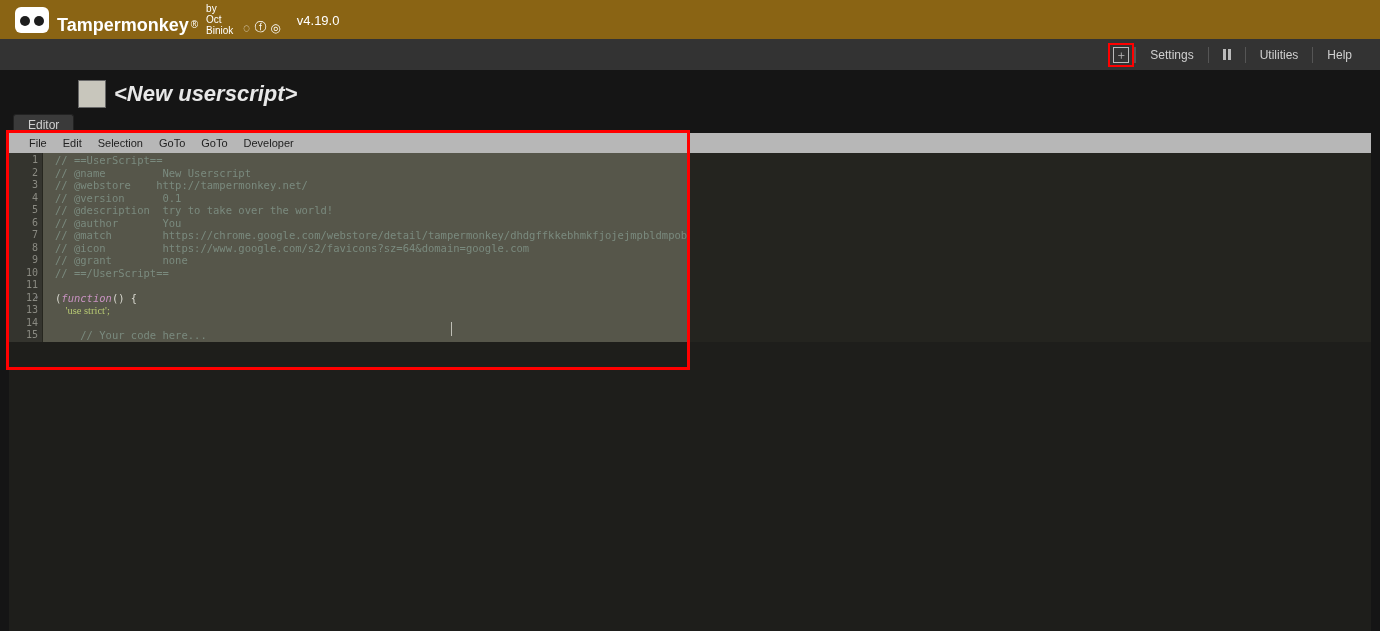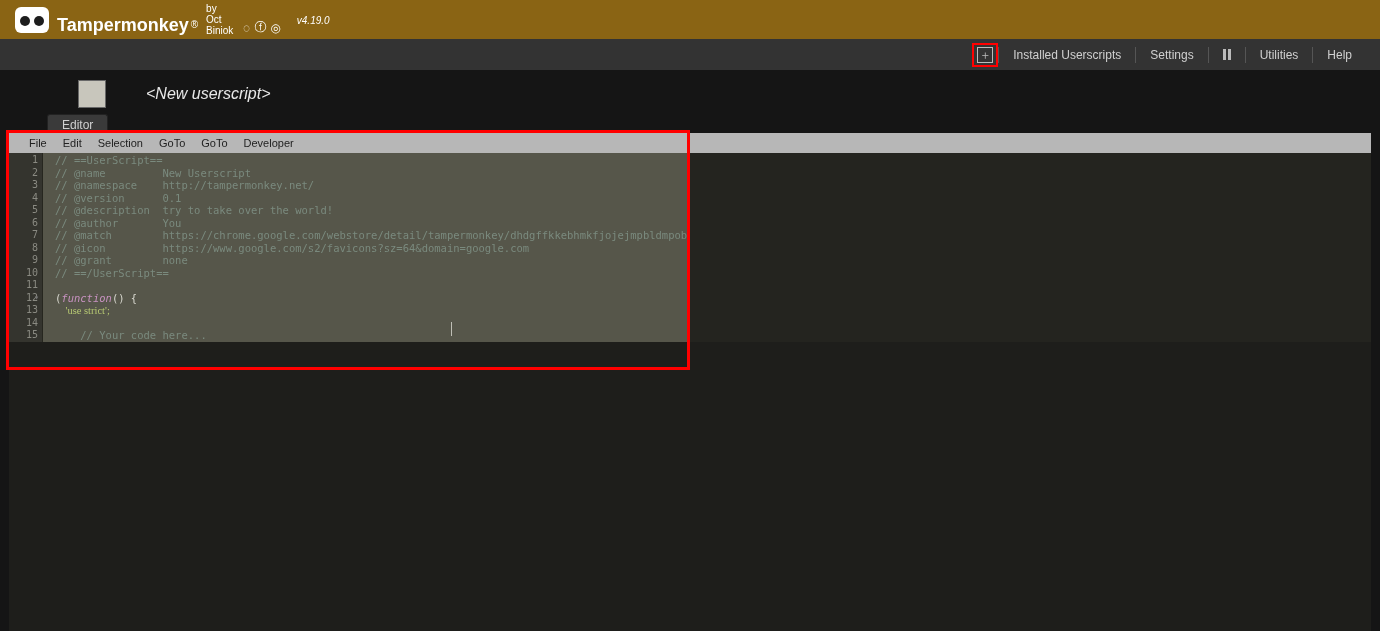--- a/index.html
+++ b/index.html
@@ -9,36 +9,36 @@
   .brand-logo { width: 34px; height: 26px; background: #fff; border-radius: 6px; position: relative; margin-right: 8px; }
   .brand-logo::before, .brand-logo::after { content:""; position:absolute; width:10px; height:10px; background:#1d1d1d; border-radius:50%; top:9px; }
   .brand-logo::before { left:5px; }
   .brand-logo::after { right:5px; }
   .brand-title-row { display:flex; align-items:flex-end; gap:6px; }
   .brand-title { color:#fff; font-size:18px; font-weight:bold; }
   .brand-sup { color:#fff; font-size:10px; position:relative; top:-6px; left:-4px;}
   .brand-by { color:#fff; font-size:10px; margin-left:-2px; }
   .brand-icons { display:flex; gap:4px; margin-left:4px; align-items:center;}
   .brand-icons span { color:#fff; font-size:12px; }
-  .brand-version { color:#fff; font-size:10px; margin-top:1px; align-self:center; width:100%; text-align:center;font-style:italic;}
+  .brand-version { color:#fff; font-size:13px; margin-top:1px; align-self:center; width:100%; text-align:center;}
   .brand-text-col { display:flex; flex-direction:row; align-items:flex-end;}
   
   .nav-bar { height: 31px; background:#333333; display:flex; align-items:center; justify-content:flex-end; padding-right:14px; gap:0;}
   .nav-item { color:#d0d0d0; font-size:12px; padding:0 14px; height:100%; display:flex; align-items:center; cursor:pointer; position:relative;}
   .nav-sep { width:1px; height:16px; background:#555; }
   .nav-add-box { border:2px solid #ff0000; padding:2px 3px; display:flex; align-items:center; justify-content:center;}
   .nav-add-inner { width:16px; height:16px; border:1px solid #bbb; display:flex; align-items:center; justify-content:center; color:#bbb; font-size:12px; line-height:1;}
   .nav-pause { display:flex; gap:2px; padding:0 14px; align-items:center; height:100%; cursor:pointer;}
   .nav-pause span { display:block; width:3px; height:11px; background:#bbb;}
   
   .title-area { height:40px; display:flex; align-items:center; padding-left:78px; margin-top:4px;}
   .title-icon { width:28px; height:28px; background:#e8e5da; margin-right:8px; border:1px solid #777; opacity:.85;}
-  .title-text { color:#e8e8e8; font-size:16px; font-style:italic; font-weight:normal;margin-left:32px;}
+  .title-text { color:#e8e8e8; font-size:22px; font-style:italic; font-weight:bold;}
   
-  .tab-row { height:20px; display:flex; align-items:flex-end; padding-left:47px; margin-top:1px;}
+  .tab-row { height:20px; display:flex; align-items:flex-end; padding-left:13px; margin-top:1px;}
   .tab { background:#3a3a3a; color:#d0d0d0; font-size:12px; padding:3px 14px 3px 14px; border-top-left-radius:3px; border-top-right-radius:3px; border:1px solid #222; border-bottom:none;}
   
   .editor-wrap { position:absolute; left:6px; top:130px; width:684px; height:240px; border:3px solid #ff0000; pointer-events:none; z-index:50;}
   
   .menu-bar { position:absolute; left:9px; top:133px; right:9px; height:20px; background:#b7b7b7; display:flex; align-items:center; padding-left:12px; gap:0; z-index:10;}
   .menu-item { color:#222; font-size:11px; padding:0 8px; cursor:pointer;}
   .code-area-inner { position:absolute; left:9px; top:153px; width:1362px; height:189px; display:flex; background:#2a2a25;}
   .code-below { position:absolute; left:9px; top:342px; right:9px; bottom:0; background:#1e1e1b;}
   .gutter { width:34px; background:#34342e; border-right:1px solid #26261f; text-align:right; padding:1px 4px 0 0; font-family:Consolas,Monaco,monospace; font-size:10px; color:#8a8a82; line-height:12.5px;}
   .gutter div { height:12.5px; }
@@ -74,21 +74,20 @@
   </div>
 </div>
 
 <div class="nav-bar">
   <div class="nav-add-box">
     <div class="nav-add-inner">
       <span>＋</span>
     </div>
   </div>
   <div class="nav-sep"></div>
-  <div class="nav-item">Installed Userscripts</div>
   <div class="nav-sep"></div>
   <div class="nav-item">Settings</div>
   <div class="nav-sep"></div>
   <div class="nav-pause">
       <span></span>
       <span></span>
     </div>
   <div class="nav-sep"></div>
   <div class="nav-item">Utilities</div>
   <div class="nav-sep"></div>
@@ -128,21 +127,21 @@
     <div>11</div>
     <div class="fold">12</div>
     <div>13</div>
     <div>14</div>
     <div>15</div>
     <div>16</div>
   </div>
   <div class="code-lines">
     <div class="cl"><span class="c-comment">// ==UserScript==</span></div>
     <div class="cl"><span class="c-comment">// @name         New Userscript</span></div>
-    <div class="cl"><span class="c-comment">// @namespace    http://tampermonkey.net/</span></div>
+    <div class="cl"><span class="c-comment">// @webstore    http://tampermonkey.net/</span></div>
     <div class="cl"><span class="c-comment">// @version      0.1</span></div>
     <div class="cl"><span class="c-comment">// @description  try to take over the world!</span></div>
     <div class="cl"><span class="c-comment">// @author       You</span></div>
     <div class="cl"><span class="c-comment">// @match        https://chrome.google.com/webstore/detail/tampermonkey/dhdgffkkebhmkfjojejmpbldmpobfkfo</span></div>
     <div class="cl"><span class="c-comment">// @icon         https://www.google.com/s2/favicons?sz=64&amp;domain=google.com</span></div>
     <div class="cl"><span class="c-comment">// @grant        none</span></div>
     <div class="cl"><span class="c-comment">// ==/UserScript==</span></div>
     <div class="cl"><span class="c-comment"></span></div>
     <div class="cl"><span class="c-punc">(</span><span class="c-key">function</span><span class="c-punc">() {</span></div>
     <div class="cl"><span class="c-str">    'use strict';</span></div>

